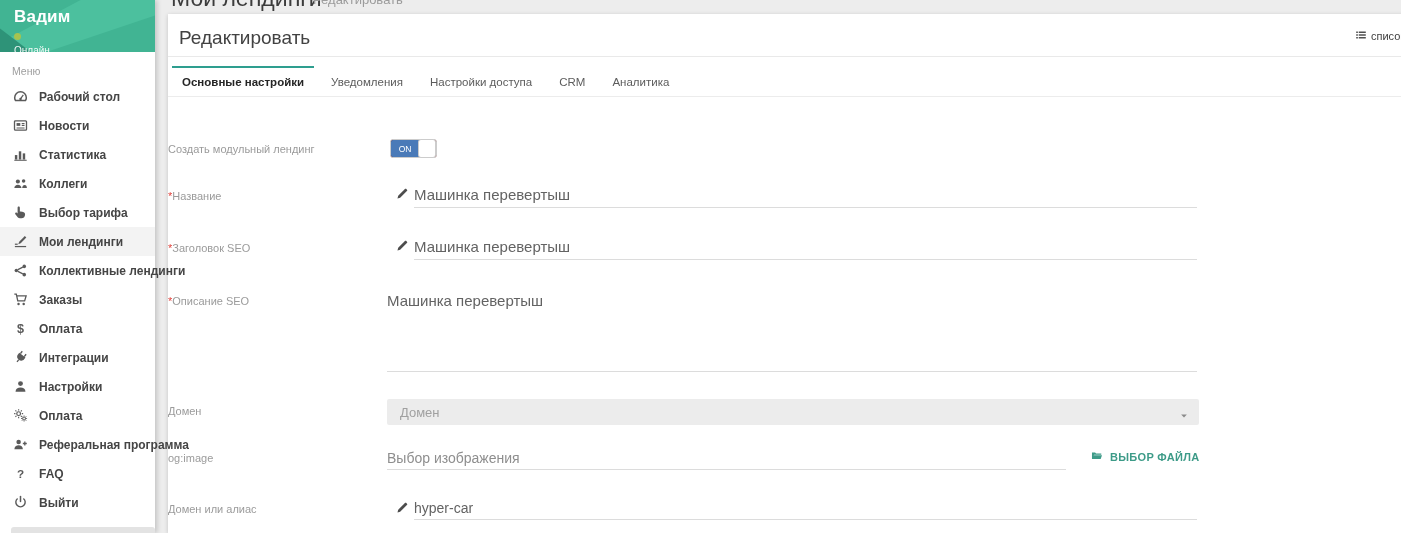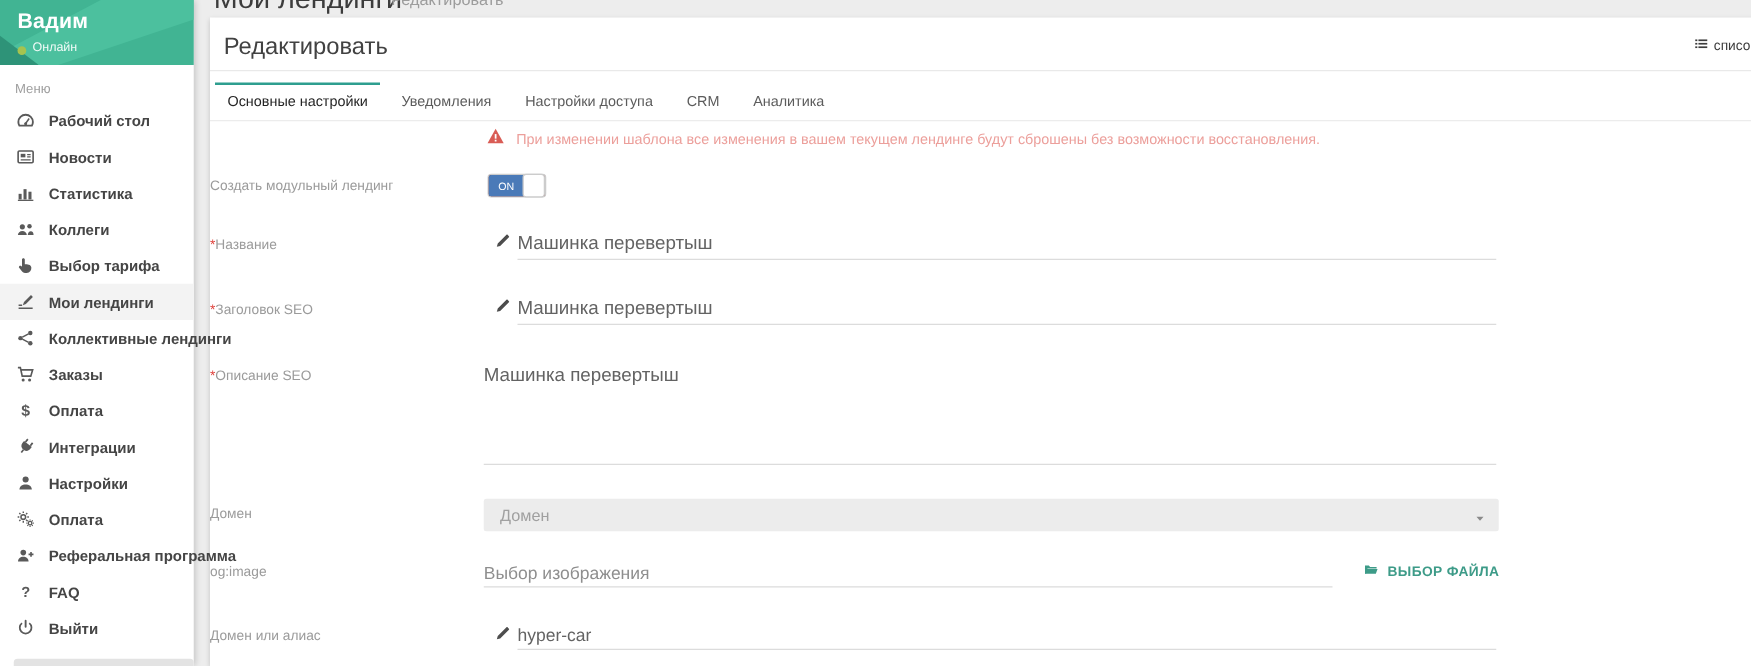--- a/index.html
+++ b/index.html
@@ -22,21 +22,21 @@
     content:""; position:absolute; inset:0;
     background:#4cc09e;
     clip-path:polygon(52% 0, 100% 0, 100% 30%, 30% 100%, 0 100%, 0 82%);
   }
   .sb-header::after {
     content:""; position:absolute; inset:0; background:#2e9378;
     clip-path:polygon(0 55%, 20% 100%, 0 100%);
   }
   .sb-user { position:relative; z-index:2; }
   .sb-name { font-size:17px; font-weight:700; letter-spacing:.2px; }
-  .sb-status { display:flex; align-items:flex-end; gap:5px; margin-top:6px; }
+  .sb-status { display:flex; align-items:flex-start; gap:5px; margin-top:6px;flex-direction:column; }
   .sb-dot { width:7px; height:7px; border-radius:50%; background:#a6c34f; }
   .sb-status-label { font-size:10px; color:rgba(255,255,255,.92); }
   .menu-label { padding:13px 12px 5px; font-size:10.5px; color:#9e9e9e; }
   .menu { }
   .menu-item {
     height:29px; display:flex; align-items:center; gap:11px;
     padding:0 12px; cursor:pointer; color:#454545;
     font-size:12px; font-weight:700; white-space:nowrap;
   }
   .menu-item.active { background:#f3f3f3; }
@@ -63,21 +63,21 @@
 
   .tabs {
     position:absolute; left:0; top:52px; width:100%; height:31px;
     display:flex; padding-left:4px; border-bottom:1px solid #ececec;
   }
   .tab {
     display:flex; align-items:center; padding:0 10px; margin-right:7px;
     font-size:11.5px; color:#5c5c5c; border-top:2px solid transparent; cursor:pointer;
     white-space:nowrap;
   }
-  .tab.active { color:#252525; font-weight:400; border-top-color:#2e9e8f; }
+  .tab.active { color:#252525; font-weight:700; border-top-color:#2e9e8f; }
 
   .warning { position:absolute; left:221px; top:88px; display:flex; align-items:center; gap:9px; }
   .warning svg { width:15px; height:14px; color:#d95c55; flex:0 0 15px; }
   .warning-text { font-size:11.5px; color:#ec9f9b; }
 
   
   .flabel {
     position:absolute; left:0; width:205px; text-align:left;
     font-size:11px; color:#9b9b9b; white-space:nowrap;
   }
@@ -297,28 +297,20 @@
     <div class="card-divider"></div>
 
     <div class="tabs" id="tabs">
         <div class="tab active">Основные настройки</div>
         <div class="tab">Уведомления</div>
         <div class="tab">Настройки доступа</div>
         <div class="tab">CRM</div>
         <div class="tab">Аналитика</div>
       </div>
 
-    <div class="warning">
-      <span><svg viewBox="0 0 16 16" aria-hidden="true">
-            <path d="M8 1.2 15.4 14.4H.6z" fill="currentColor"></path>
-            <rect x="7.2" y="6" width="1.6" height="4.2" fill="#fff"></rect>
-            <rect x="7.2" y="11.2" width="1.6" height="1.6" fill="#fff"></rect>
-          </svg></span>
-      <span class="warning-text">При изменении шаблона все изменения в вашем текущем лендинге будут сброшены без возможности восстановления.</span>
-    </div>
 
     <div class="flabel" style="top:129px;">Создать модульный лендинг</div>
     <div class="toggle">
       <span class="toggle-on">ON</span>
       <span class="toggle-knob"></span>
     </div>
 
     <div class="flabel" style="top:176px;"><span class="req">*</span><span>Название</span></div>
     <span class="pencil" style="left:228px; top:172px;"><svg viewBox="0 0 16 16" aria-hidden="true">
           <path d="M1.8 14l.9-3.1 8.6-8.6c.3-.3.8-.3 1.1 0l1.3 1.3c.3.3.3.8 0 1.1L5.1 13.2z" fill="currentColor"></path>

